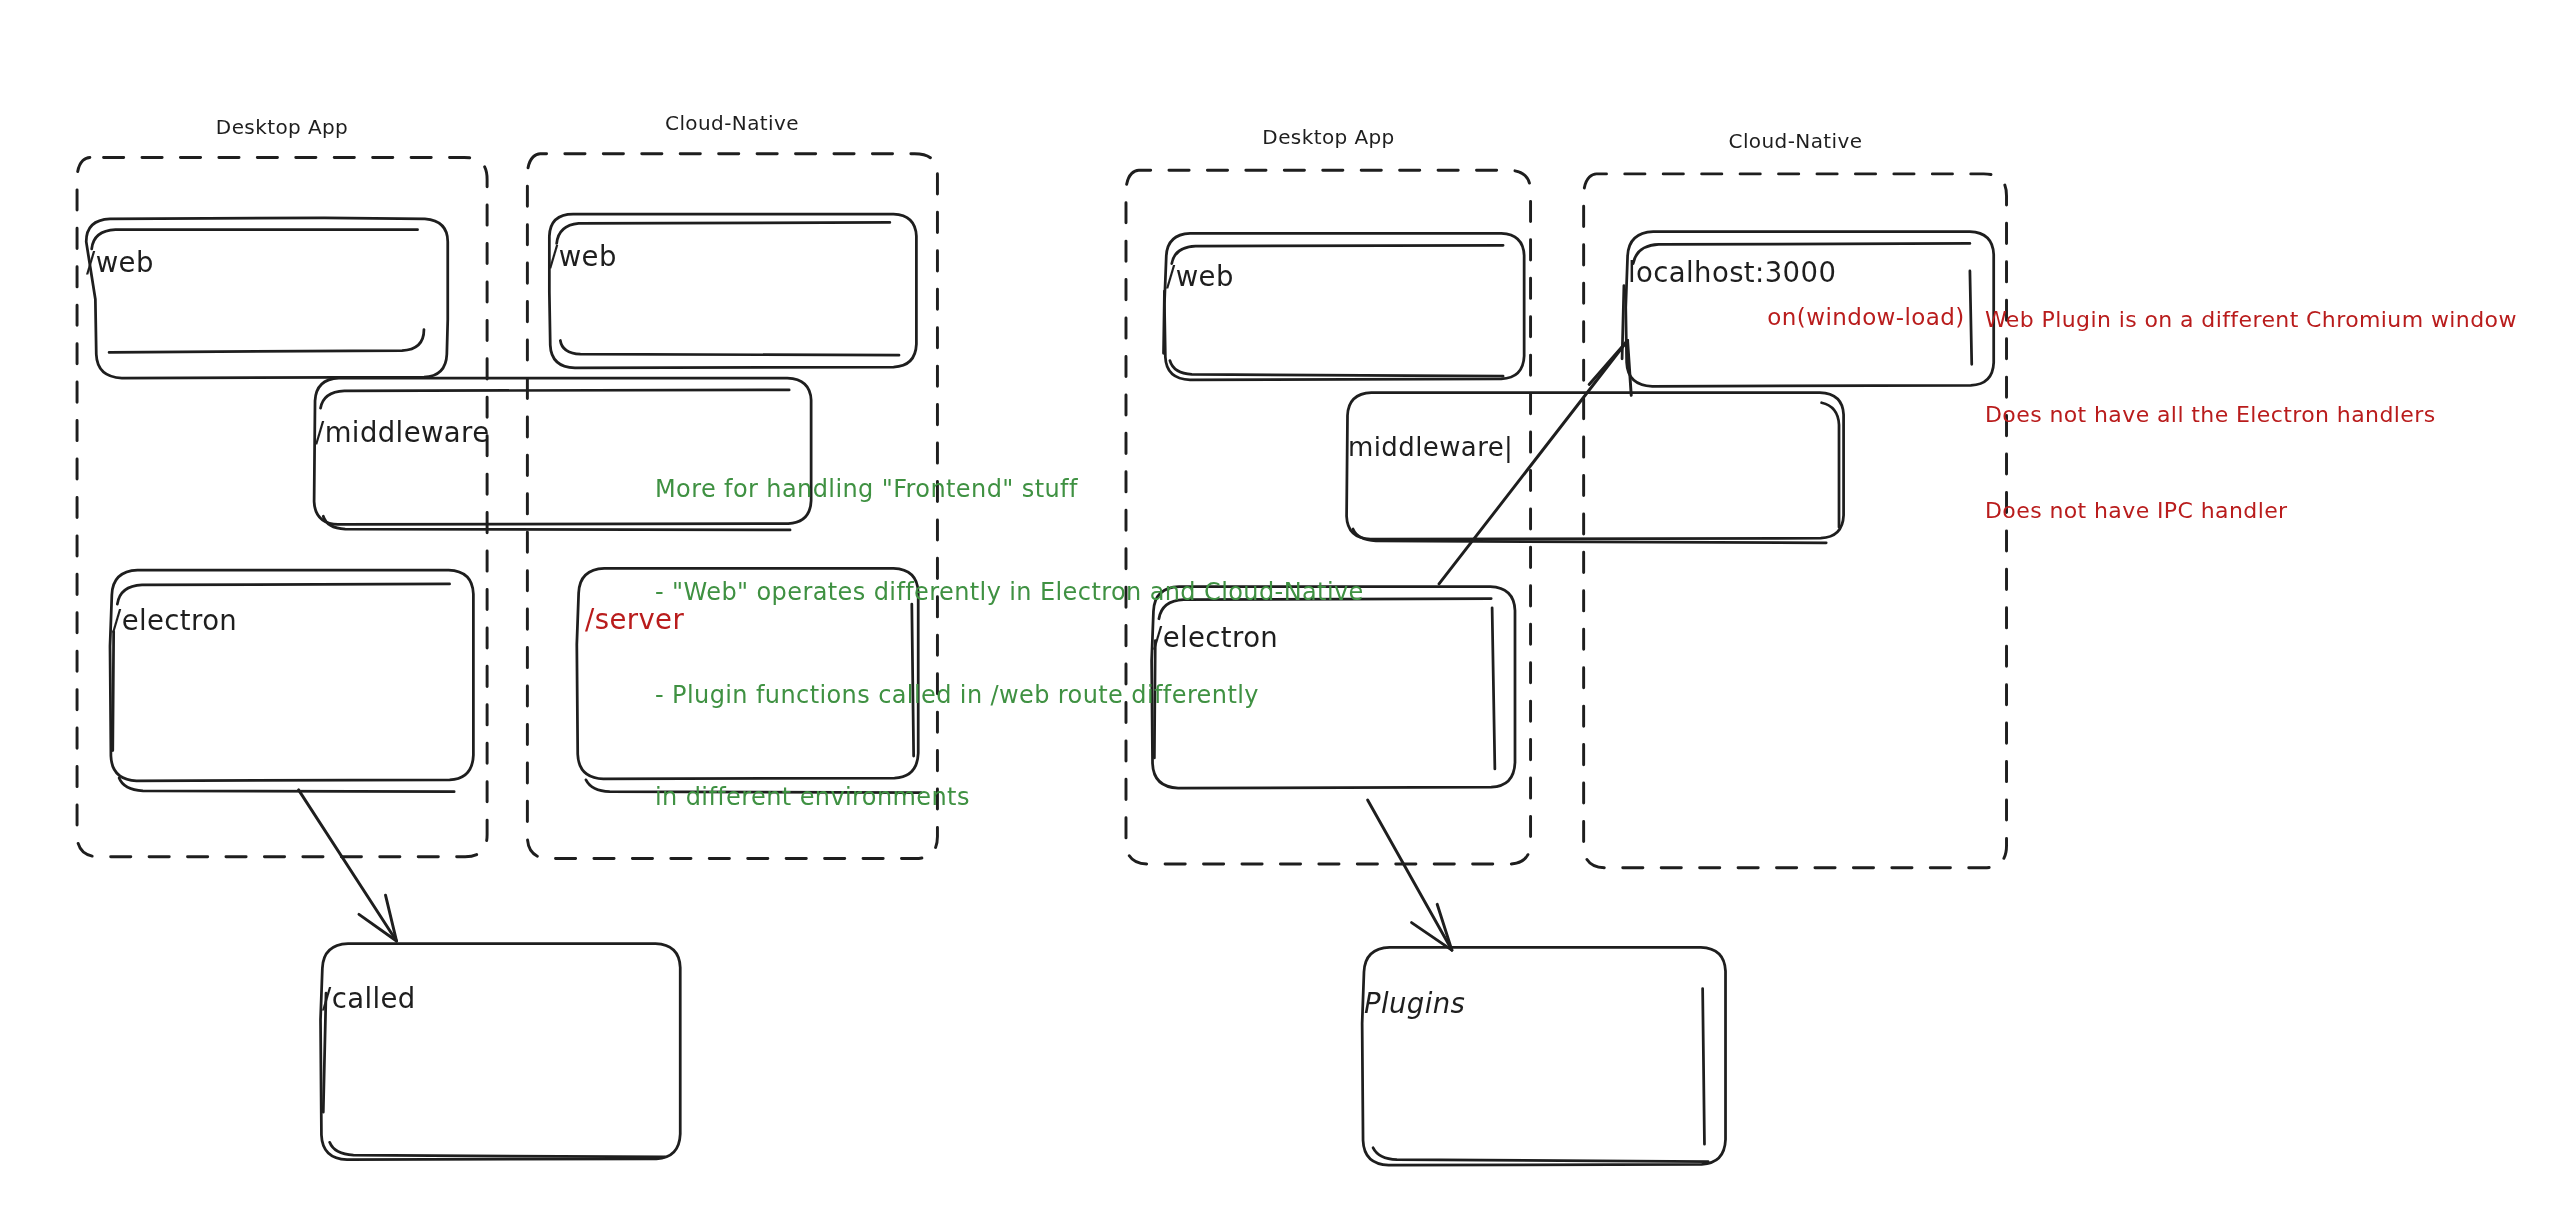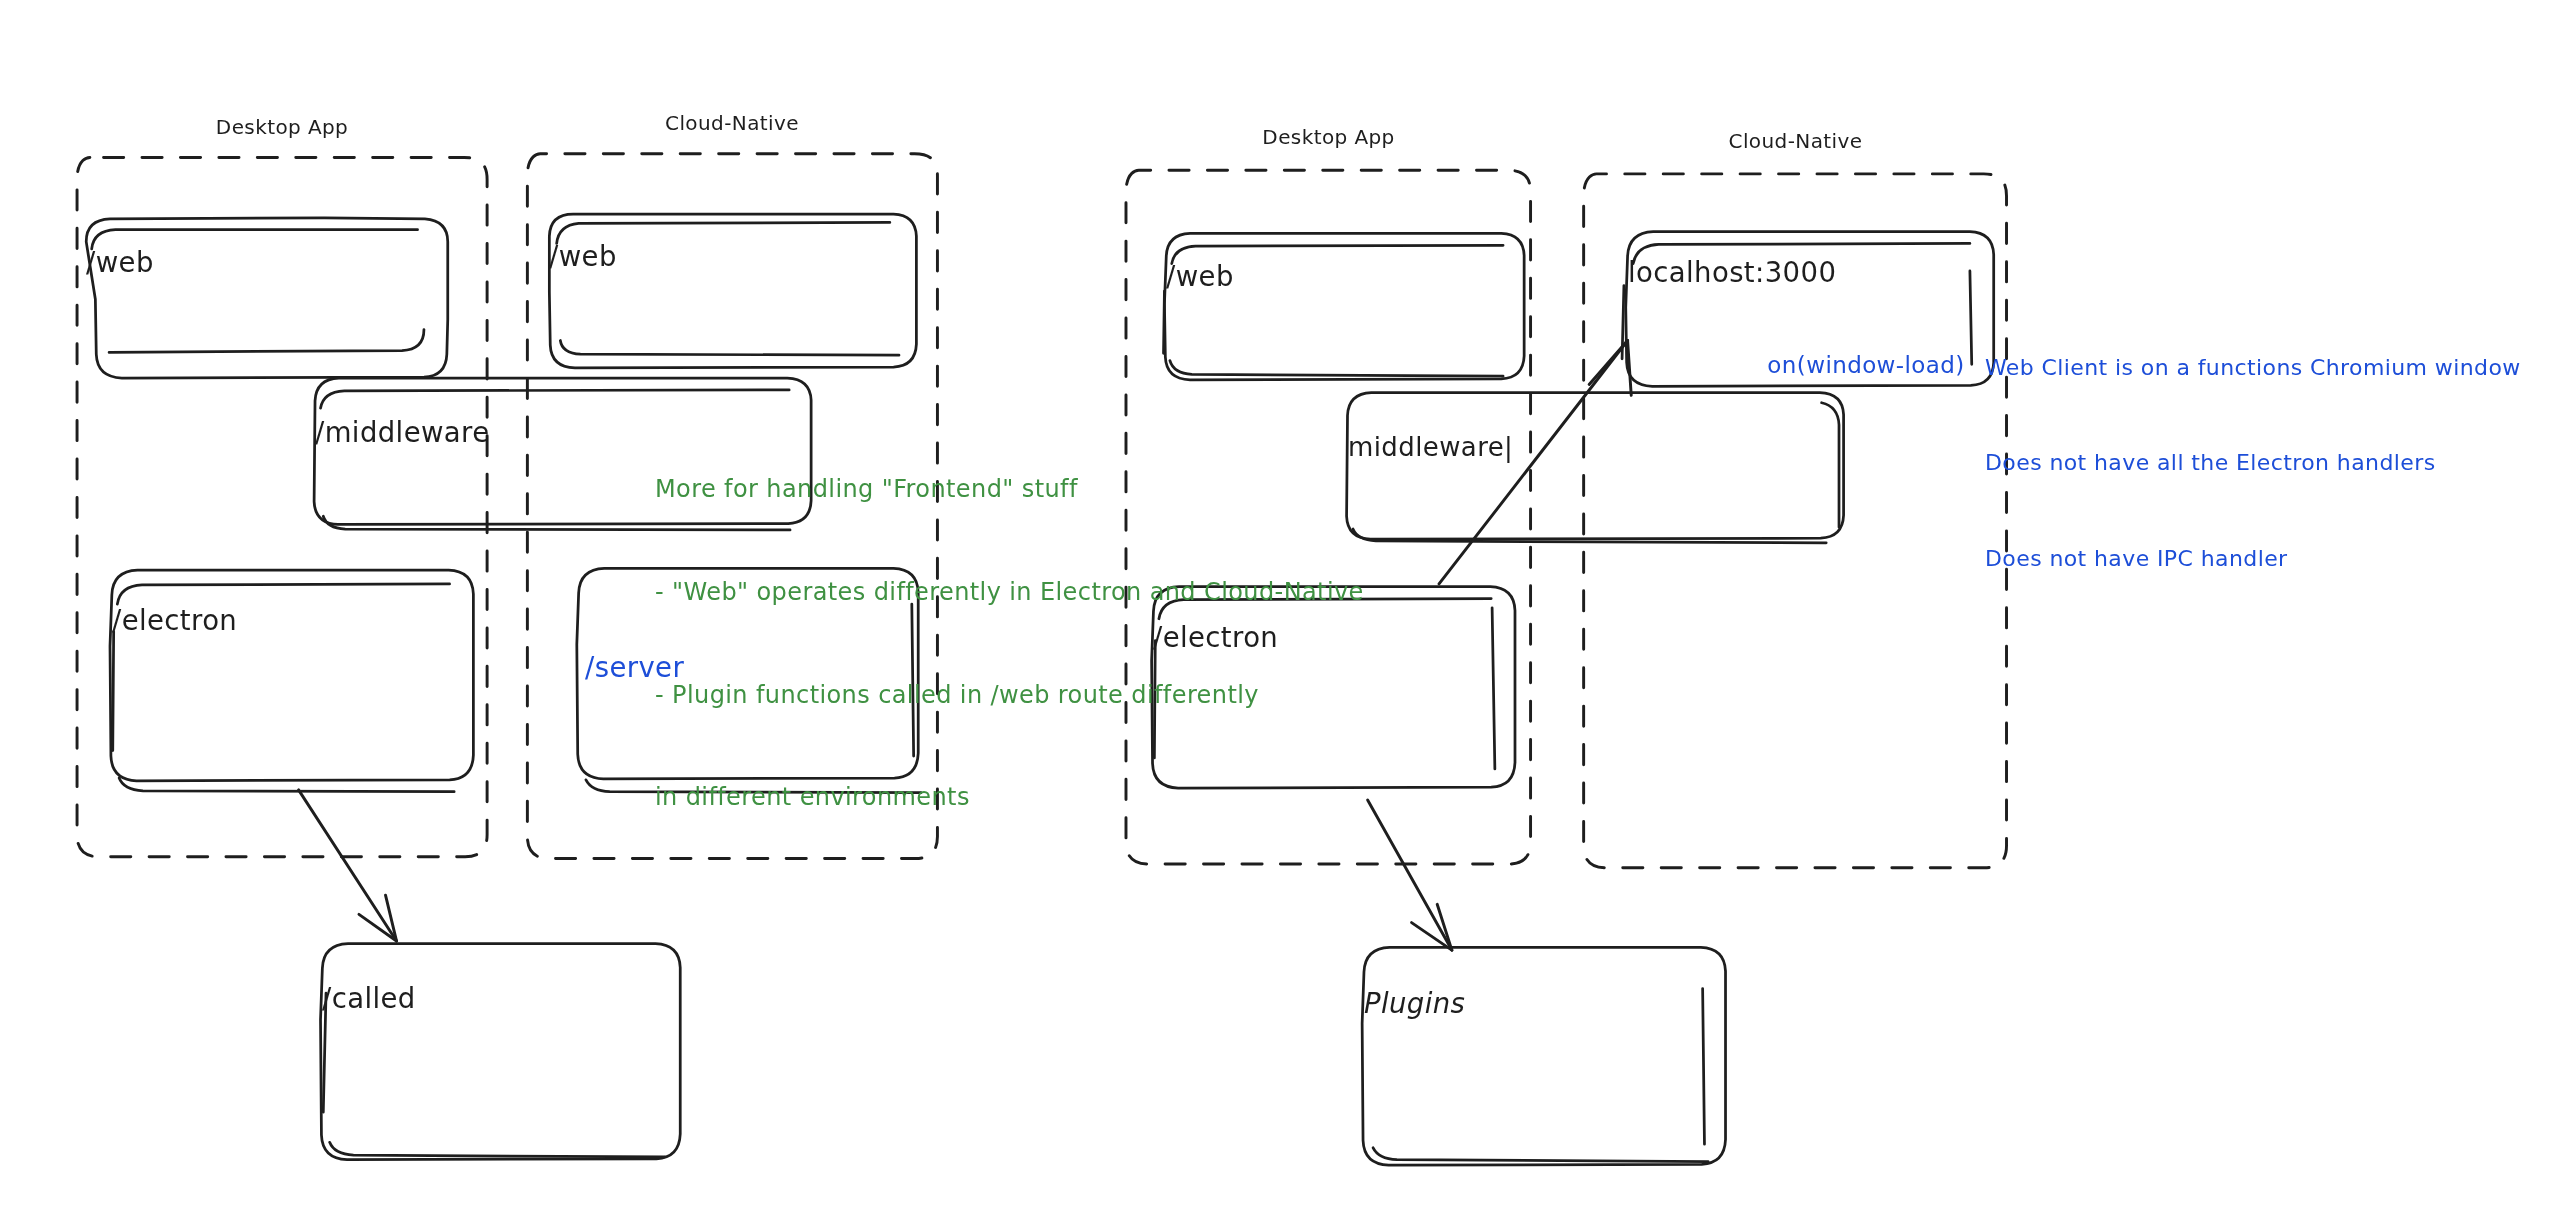--- a/index.html
+++ b/index.html
@@ -16,21 +16,21 @@
     font-family:"DejaVu Sans","Liberation Sans",sans-serif;
     color:#1e1e1e;
     white-space:pre;
     letter-spacing:0.4px;
     line-height:1.38;
     user-select:none;
   }
   .grp-title{font-size:20px;color:#1e1e1e;text-align:center;}
   .box-label{font-size:27.5px;color:#1e1e1e;text-align:left;}
   .box-label.small{font-size:26px;}
-  .red{color:#1d4ed8;margin-top:48px;}
+  .red{color:#b91c1c;}
   .green{color:#3f9142;}
   .note{font-size:24px;line-height:1.43;}
   .note-red{font-size:22px;line-height:1.45;}
   .sub-red{font-size:23px;}
 </style>
 </head>
 <body>
 
 <svg id="canvas" viewBox="0 0 2814 1346" xmlns="http://www.w3.org/2000/svg">
   <g fill="none" stroke="#1e1e1e" stroke-linecap="round" stroke-linejoin="round">
@@ -180,17 +180,17 @@
 <div class="tx box-label" style="left:1166px;top:258px;width:359px;">/web</div>
 
 <div class="tx box-label" style="left:1628px;top:254px;width:388px;">localhost:3000</div>
 <div class="tx sub-red red" style="left:1683px;top:302px;width:366px;text-align:center;">on(window-load)</div>
 
 <div class="tx box-label small" style="left:1348px;top:430px;width:553px;">middleware|</div>
 <div class="tx box-label" style="left:1153px;top:619px;width:359px;">/electron</div>
 <div class="tx box-label" style="left:1364px;top:985px;width:359px;font-style:italic;">Plugins</div>
 
 <div class="tx note-red red" style="left:1985px;top:240px;">
-  <div>Web Client is on a functions Chromium window</div>
+  <div>Web Plugin is on a different Chromium window</div>
   <div>Does not have all the Electron handlers</div>
   <div>Does not have IPC handler</div>
 </div>
 
 
 </body></html>

